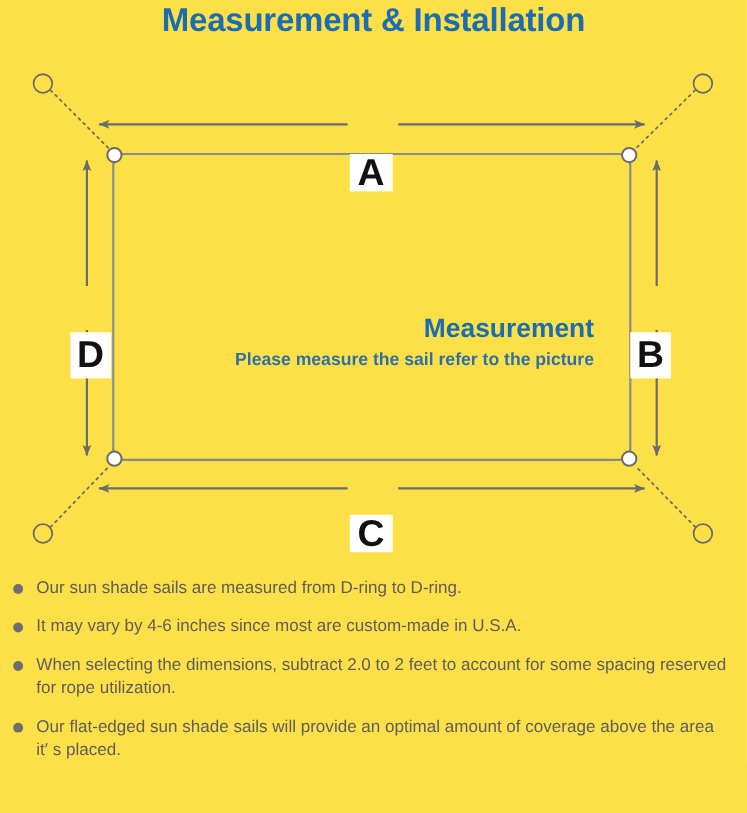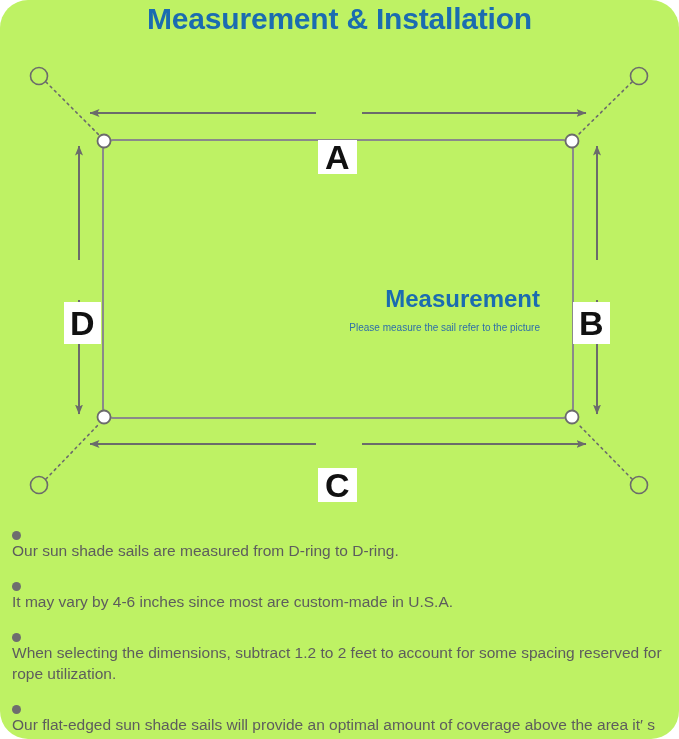--- a/index.html
+++ b/index.html
@@ -13,22 +13,21 @@
     font-family: "Liberation Sans", sans-serif;
     color: #5a5a5a;
     overflow: hidden;
     position: relative;
   }
 
   #page {
     position: relative;
     width: 679px;
     height: 739px;
-    background: #bef264;
-    border-radius: 28px;
+    background: #fde047;
   }
 
   
   .title {
     position: absolute;
     left: 0;
     top: 0;
     width: 679px;
     text-align: center;
     font-size: 30px;
@@ -76,40 +75,40 @@
     text-align: right;
   }
   .center-title {
     font-size: 24px;
     font-weight: bold;
     color: #1b6cb0;
     line-height: 30px;
     white-space: nowrap;
   }
   .center-sub {
-    font-size: 10px;
+    font-size: 16px;
     color: #2f6fa8;
     line-height: 24px;
     margin-top: 2px;
     white-space: nowrap;
+    font-weight: bold;
   }
 
   
   .notes {
     position: absolute;
     left: 0;
     top: 524px;
     width: 679px;
   }
   .note-row {
     display: flex;
     align-items: flex-start;
     padding: 0 16px 0 12px;
     margin-bottom: 14px;
-    flex-direction: column;
   }
   .note-bullet {
     flex: 0 0 auto;
     width: 9px;
     height: 9px;
     border-radius: 50%;
     background: #6e6e6e;
     margin-top: 7px;
     margin-right: 12px;
   }
@@ -183,21 +182,21 @@
     <div class="note-row">
       <span class="note-bullet"></span>
       <span class="note-text">Our sun shade sails are measured from D-ring to D-ring.</span>
     </div>
     <div class="note-row">
       <span class="note-bullet"></span>
       <span class="note-text">It may vary by 4-6 inches since most are custom-made in U.S.A.</span>
     </div>
     <div class="note-row">
       <span class="note-bullet"></span>
-      <span class="note-text">When selecting the dimensions, subtract 1.2 to 2 feet to account for some spacing reserved for rope utilization.</span>
+      <span class="note-text">When selecting the dimensions, subtract 2.0 to 2 feet to account for some spacing reserved for rope utilization.</span>
     </div>
     <div class="note-row">
       <span class="note-bullet"></span>
       <span class="note-text">Our flat-edged sun shade sails will provide an optimal amount of coverage above the area it′ s placed.</span>
     </div>
   </div>
 
 </div>
 
 </body></html>

